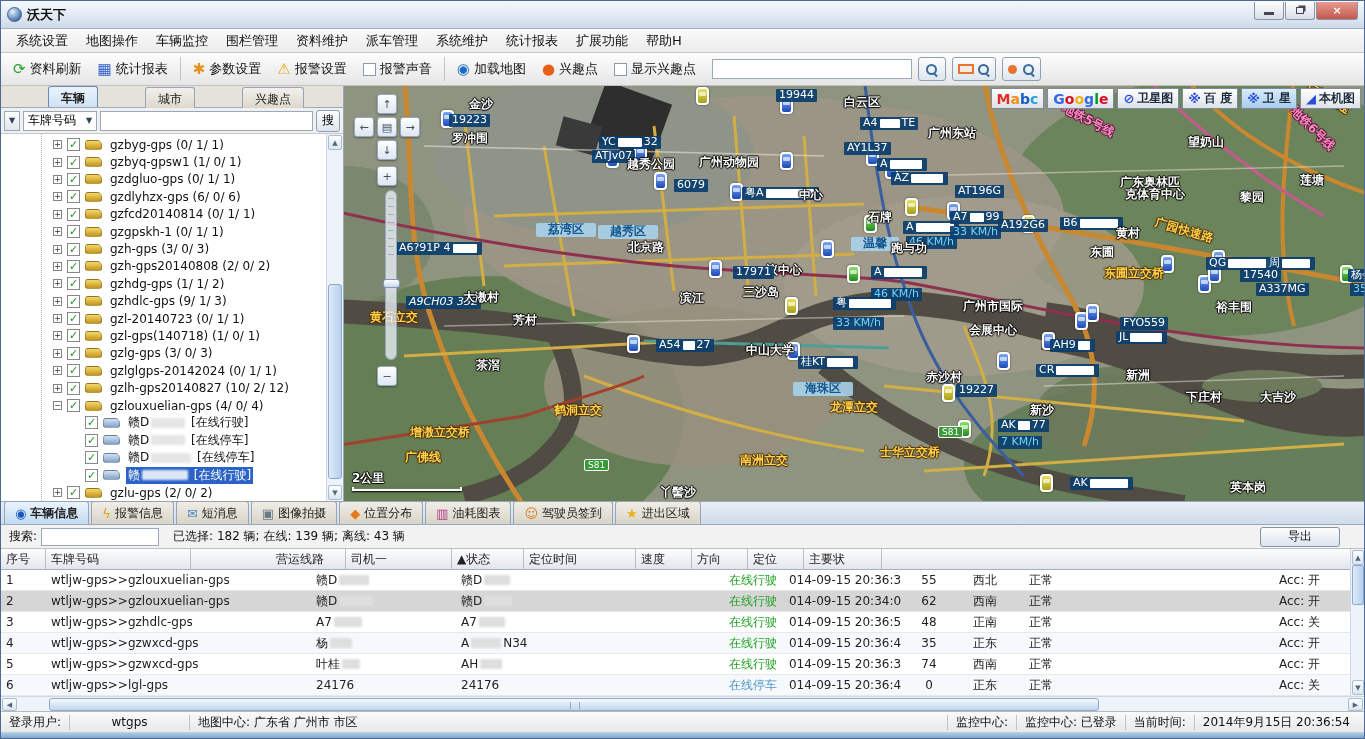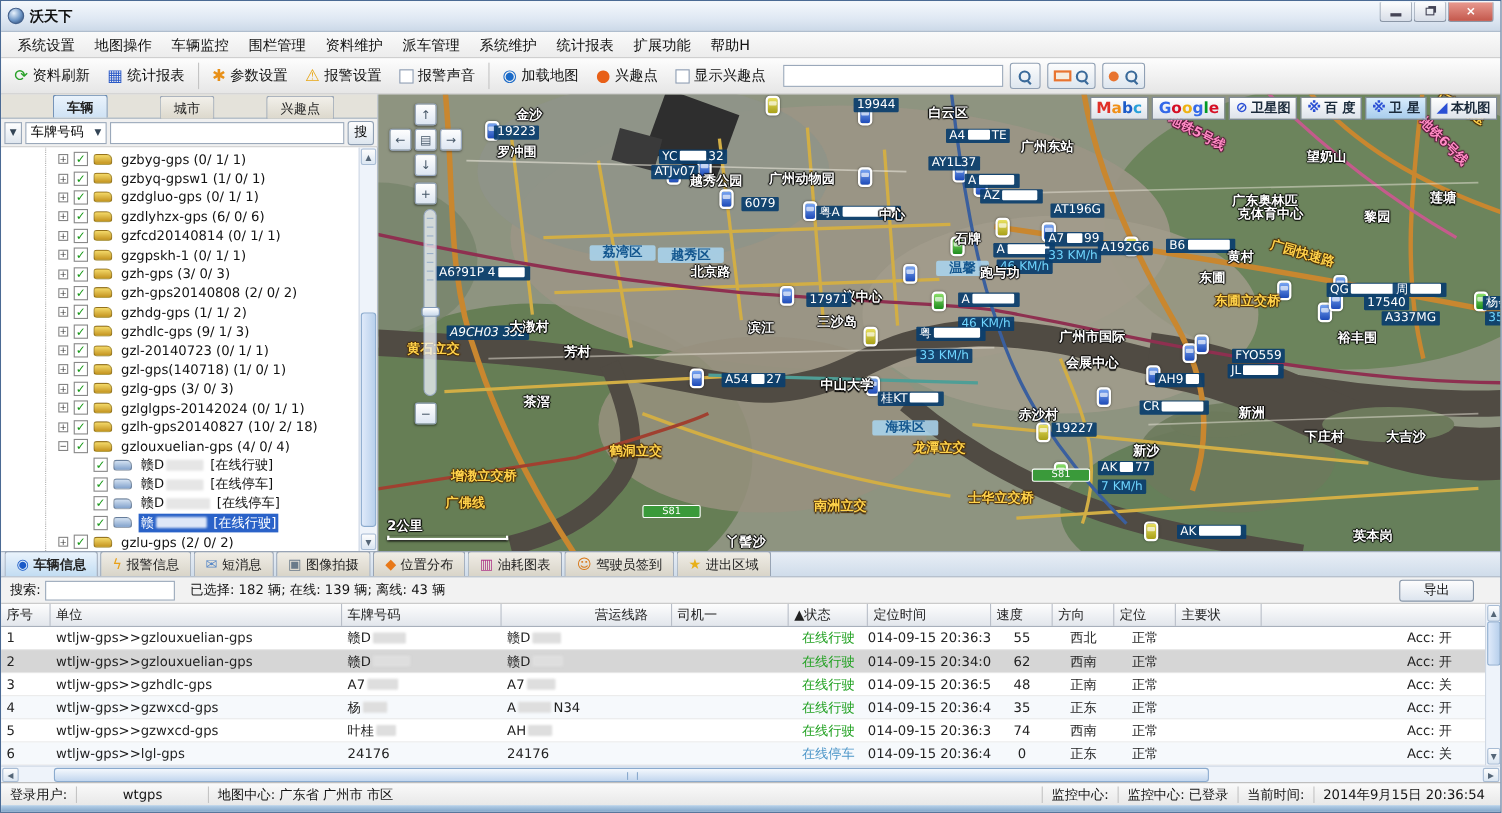--- a/index.html
+++ b/index.html
@@ -81,21 +81,21 @@
   
   #map{position:absolute;left:343px;top:85px;right:0;height:415px;overflow:hidden;background:#8e9480;}
   #map svg{position:absolute;left:0;top:0;}
   .mlbl{position:absolute;white-space:nowrap;z-index:3;line-height:1.15;}
   .k-p{background:rgba(10,62,110,.92);color:#fff;font-size:11px;padding:0 3px;border-radius:1px;}
   .k-s{background:rgba(10,62,110,.92);color:#6fd6ff;font-size:11px;padding:0 3px;border-radius:1px;}
   .k-d{background:rgba(168,212,238,.88);color:#14578f;font-size:12px;font-weight:bold;padding:0 12px;border-radius:2px;}
   .k-pl{color:#fff;font-size:12px;font-weight:bold;text-shadow:-1px 0 1px #000,1px 0 1px #000,0 -1px 1px #000,0 1px 1px #000;}
   .k-rd{color:#ffd24a;font-size:12px;font-weight:bold;text-shadow:-1px 0 1px #4a2a00,1px 0 1px #4a2a00,0 -1px 1px #4a2a00,0 1px 1px #4a2a00;}
   .k-mt{color:#ff8cc4;font-size:12px;font-weight:bold;text-shadow:-1px 0 1px #5a1038,1px 0 1px #5a1038,0 -1px 1px #5a1038,0 1px 1px #5a1038;}
-  .k-bg{background:#3a9a3a;color:#fff;font-size:9px;padding:0 17px;border:1px solid #fff;border-radius:2px;}
+  .k-bg{background:#3a9a3a;color:#fff;font-size:9px;padding:0 3px;border:1px solid #fff;border-radius:2px;}
   .mlbl .blk{background:#fff;filter:blur(0.6px);height:9px;}
   .veh{position:absolute;width:13px;height:18px;border:2px solid #fff;border-radius:4px;z-index:2;box-shadow:0 0 2px rgba(0,0,0,.6);}
   .veh::before{content:"";position:absolute;left:1px;right:1px;top:3px;height:4px;background:rgba(255,255,255,.65);border-radius:1px;}
   .veh.b{background:linear-gradient(#7aa6f2,#1d4ab8);}
   .veh.g{background:linear-gradient(#8ce06a,#1e8c1e);}
   .veh.y{background:linear-gradient(#e8e060,#a8a018);}
   
   #providers{position:absolute;right:3px;top:2px;z-index:6;display:flex;}
   .prov{height:21px;border:1px solid #808a98;background:linear-gradient(#fefefe,#dde2ea);display:flex;align-items:center;
     padding:0 5px;margin-left:3px;font-size:12px;font-weight:bold;color:#1a2a3a;}
@@ -119,21 +119,21 @@
     border-top:1px solid #9aa8ba;border-bottom:1px solid #9aa8ba;display:flex;align-items:flex-end;padding-left:3px;}
   .btab{font-size:12px;display:flex;align-items:center;padding:3px 10px 2px;border:1px solid #98a4b4;border-bottom:none;
     border-radius:3px 3px 0 0;background:linear-gradient(#f0ede6,#d8d4c8);margin-right:2px;color:#222;}
   .btab.active{background:linear-gradient(#eaf3fc,#c2dcf2);font-weight:bold;}
   .btab .bico{margin-right:4px;font-size:13px;line-height:1;}
 
   
   #inforow{position:absolute;left:0;top:524px;width:100%;height:24px;background:#f2f2f2;border-bottom:1px solid #c0c0c0;
     display:flex;align-items:center;padding:0 8px;font-size:12px;color:#111;}
   #info-search-input{width:118px;height:18px;border:1px solid #9aa8ba;margin:0 14px 0 4px;font-size:12px;}
-  #export-btn{margin-left:auto;width:68px;height:20px;border:1px solid #8494a8;border-radius:3px;
+  #export-btn{margin-left:auto;width:80px;height:20px;border:1px solid #8494a8;border-radius:3px;
     background:linear-gradient(#fdfdfd,#dce4ee);font-size:12px;display:flex;align-items:center;justify-content:center;margin-right:16px;}
 
   
   #table{position:absolute;left:0;top:548px;width:1351px;}
   #thead{display:flex;height:21px;background:linear-gradient(#fdfdfd,#e2e6ec);border-bottom:1px solid #a8b0bc;}
   .th{font-size:12px;color:#222;border-right:1px solid #b8bec8;display:flex;align-items:center;padding:0 5px;flex:0 0 auto;overflow:hidden;}
   .trow{display:flex;height:21px;background:#fff;border-bottom:1px solid #e8e8e8;}
   .trow.alt{background:#f6f9fc;}
   .trow.sel{background:#d6d6d6;}
   .td{font-size:12px;color:#222;padding:0 5px;display:flex;align-items:center;flex:0 0 auto;overflow:hidden;white-space:nowrap;}
@@ -336,21 +336,21 @@
         <div class="tree-row">
           <span class="tw-exp">+</span>
           <span class="tw-chk">✓</span>
           <span class="car gold"></span>
           <span class="tree-label">gzlglgps-20142024 (0/ 1/ 1)</span>
         </div>
         <div class="tree-row">
           <span class="tw-exp">+</span>
           <span class="tw-chk">✓</span>
           <span class="car gold"></span>
-          <span class="tree-label">gzlh-gps20140827 (10/ 2/ 18)</span>
+          <span class="tree-label">gzlh-gps20140827 (10/ 2/ 12)</span>
         </div>
         <div class="tree-row">
           <span class="tw-exp">−</span>
           <span class="tw-chk">✓</span>
           <span class="car gold"></span>
           <span class="tree-label">gzlouxuelian-gps (4/ 0/ 4)</span>
         </div>
         <div class="tree-row child">
           <span class="tw-exp"></span>
           <span class="tw-chk">✓</span>
@@ -623,21 +623,20 @@
   <div id="inforow">
     <span>搜索:</span>
     <input id="info-search-input" style="">
     <span>已选择: 182 辆;  在线: 139 辆;  离线: 43 辆</span>
     <div id="export-btn">导出</div>
   </div>
 
   <div id="table">
     <div id="thead">
         <div class="th" style="width: 45px;">序号</div>
-        <div class="th" style="width: 265px;">单位</div>
         <div class="th" style="width: 145px;">车牌号码</div>
         <div class="th" style="width: 80px; margin-top: 32px;">车辆别名</div>
         <div class="th" style="width: 75px;">营运线路</div>
         <div class="th" style="width: 106px;">司机一</div>
         <div class="th" style="width: 72px;">▲状态</div>
         <div class="th" style="width: 112px;">定位时间</div>
         <div class="th" style="width: 56px;">速度</div>
         <div class="th" style="width: 56px;">方向</div>
         <div class="th" style="width: 56px;">定位</div>
         <div class="th" style="width: 78px;">主要状</div>

